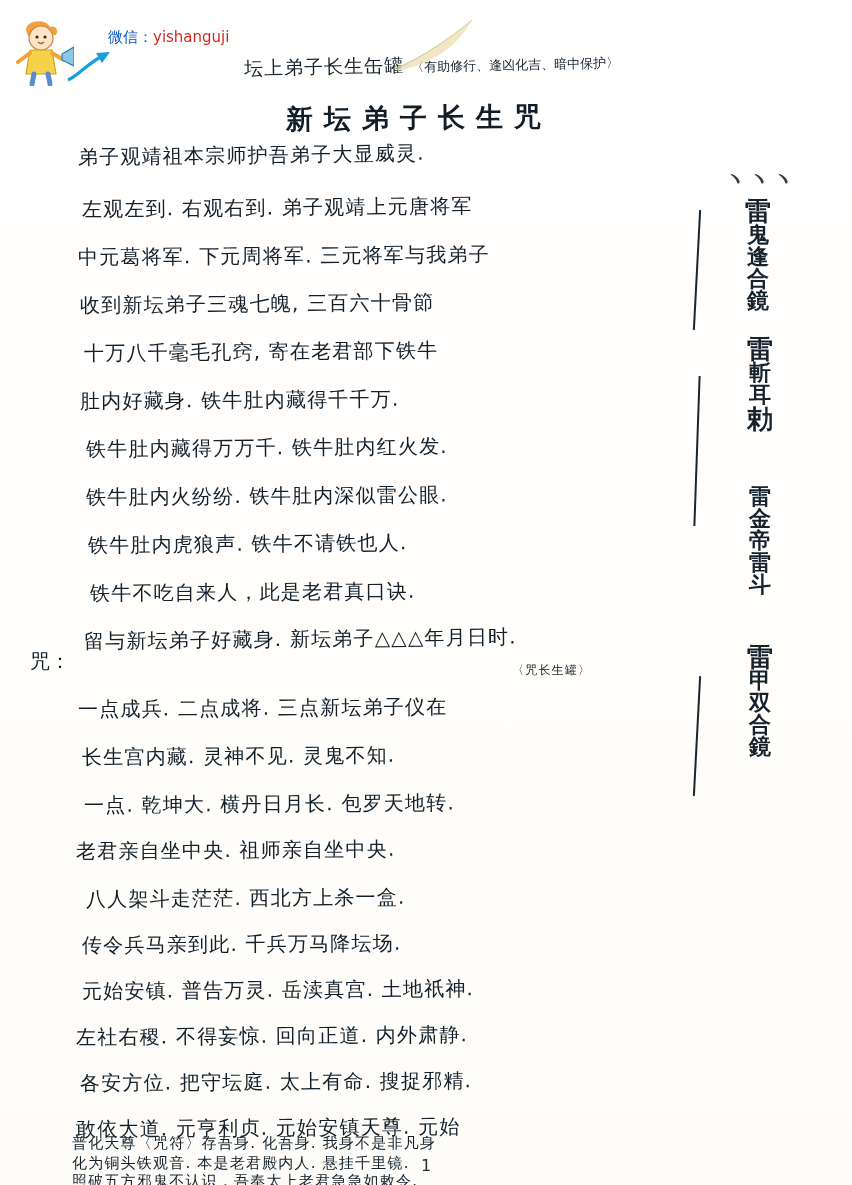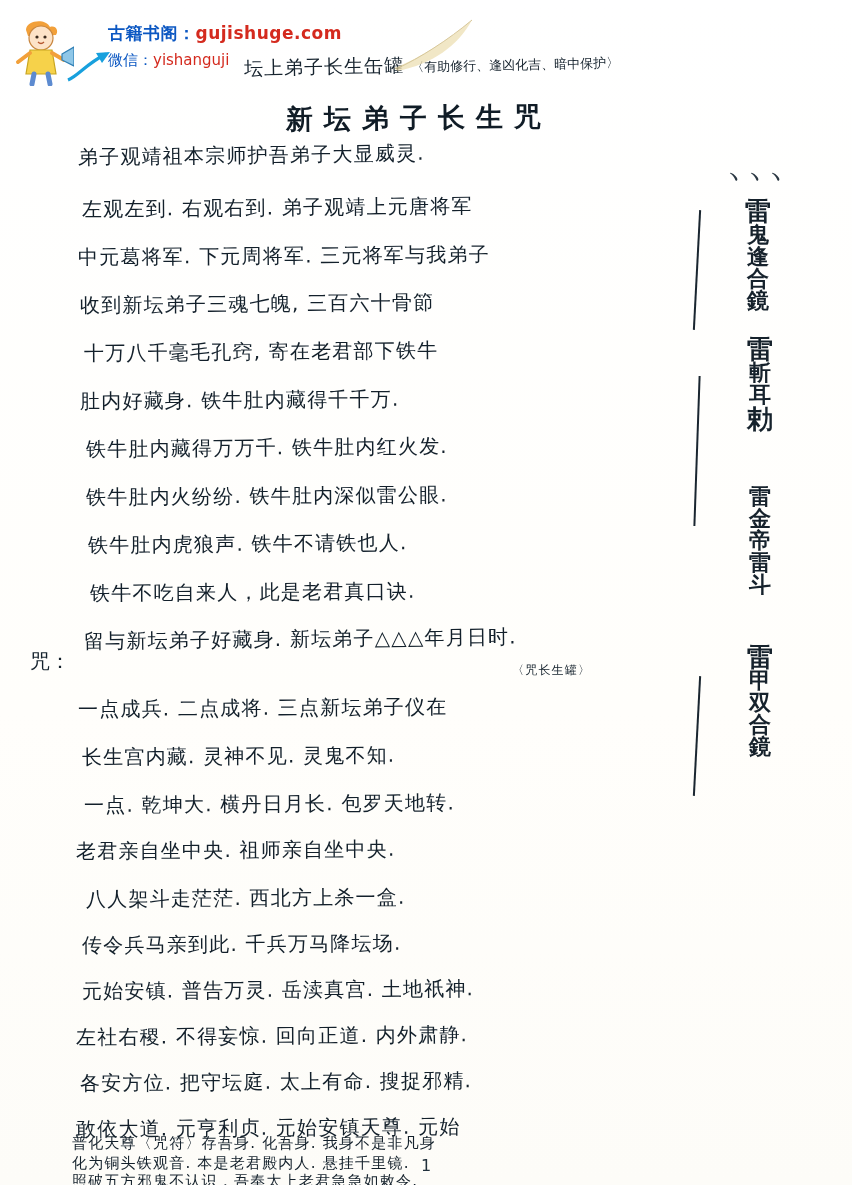--- a/index.html
+++ b/index.html
@@ -146,21 +146,21 @@
   .talisman {
     position: absolute;
     font-family: "DejaVu Sans", sans-serif;
     color: #16222c;
     text-align: center;
     line-height: 1.0;
     font-weight: bold;
   }
   .tal-ticks {
     position: absolute;
-    font-size: 15px;
+    font-size: 18px;
     letter-spacing: 6px;
     color: #2a3742;
   }
   .tal-char {
     display: block;
     font-size: 22px;
     letter-spacing: 0px;
   }
   .tal-char.big {
     font-size: 26px;
@@ -224,23 +224,20 @@
 
         <path d="M50 38 L62 31 L62 50 L50 44 Z" fill="#8fc7e8" stroke="#2f7fb5" stroke-width="1.2"></path>
       </svg>
 
       <svg id="wm-arrow" viewBox="0 0 48 42">
         <path d="M2 38 C12 34, 20 22, 40 12" stroke="#18a0dd" stroke-width="3.2" fill="none"></path>
         <path d="M44 10 L30 11 L36 21 Z" fill="#18a0dd"></path>
       </svg>
 
       <div id="wm-texts">
-        <div class="wm-line1">
-          <span>古籍书阁：</span><span class="dom">gujishuge.com</span>
-        </div>
         <div class="wm-line2">
           <span>微信：</span><span class="wx">yishanguji</span>
         </div>
       </div>
 
       <svg id="wm-feather" viewBox="0 0 90 58">
         <path d="M6 52 C28 44, 58 26, 84 4 C70 30, 44 48, 10 55 Z" fill="#ead9a6" opacity="0.85"></path>
         <path d="M8 53 C32 42, 60 24, 84 4" stroke="#c8b376" stroke-width="1" fill="none"></path>
       </svg>
     </div>

